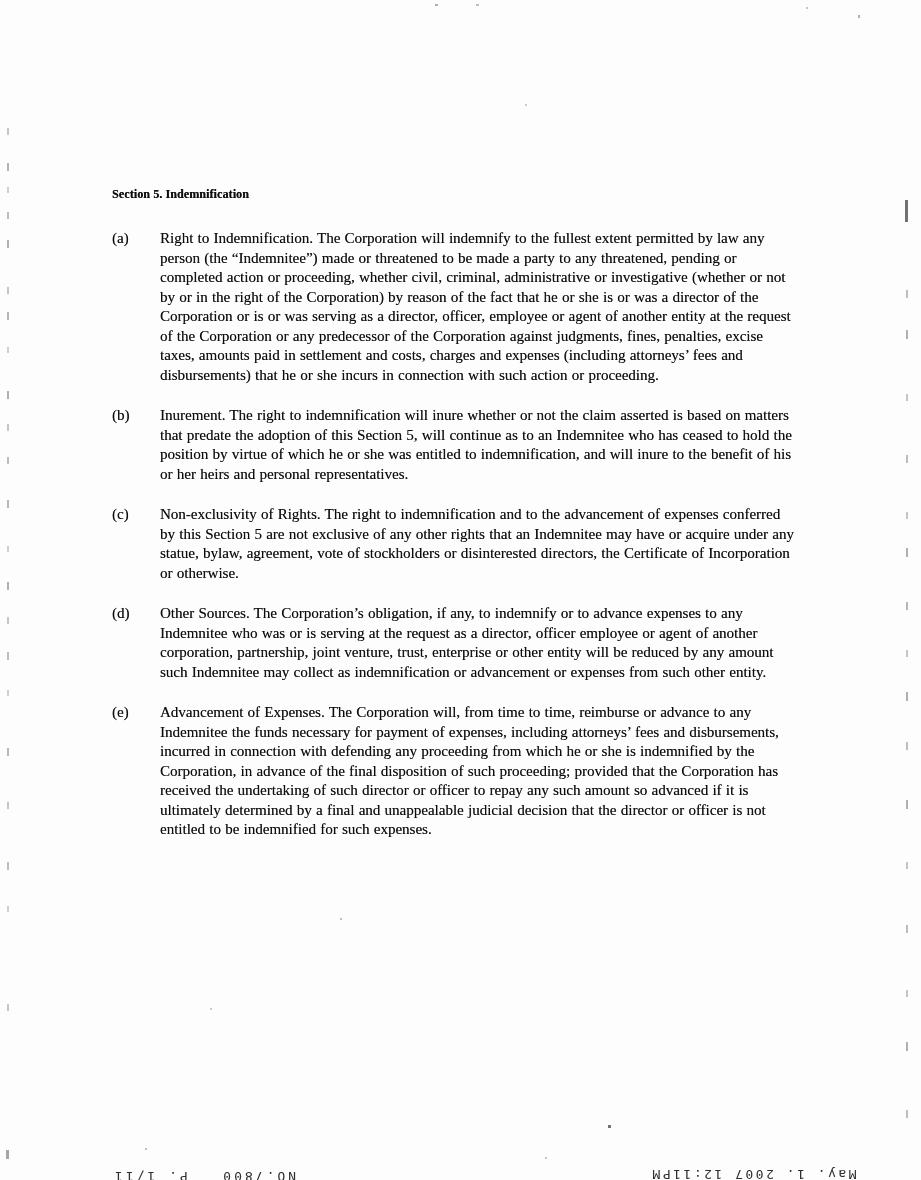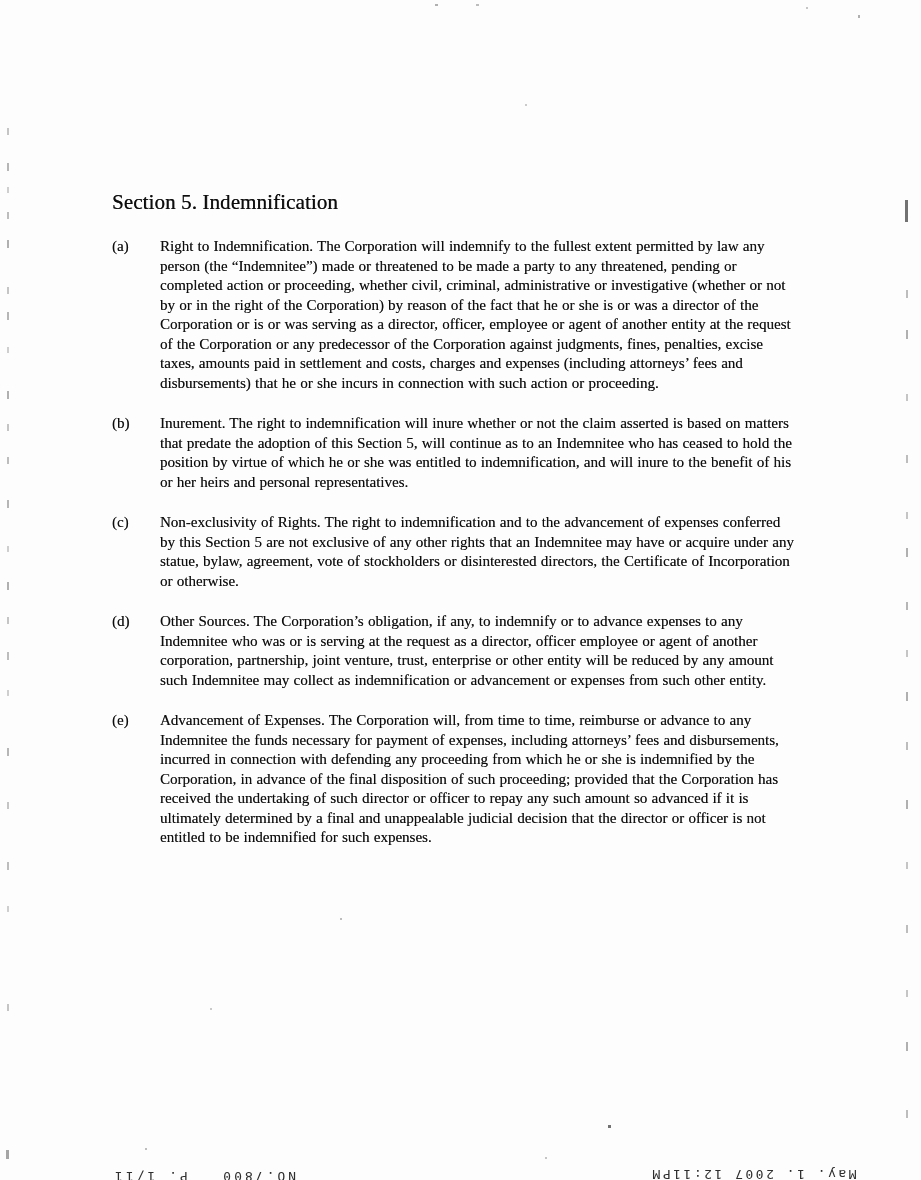--- a/index.html
+++ b/index.html
@@ -16,24 +16,24 @@
     font-family: "Liberation Serif", serif;
     color: #0d0d0d;
   }
   .doc {
     position: absolute;
     left: 112px;
     top: 184px;
     width: 684px;
   }
   .heading {
-    font-size: 21px;
-    font-weight: 400;
+    font-size: 12px;
+    font-weight: 700;
     line-height: 21px;
-    margin: 8px 0 24px 0;
+    margin: 0 0 24px 0;
     letter-spacing: 0.1px;
     text-shadow: 0.3px 0 0 rgba(0,0,0,0.75);
   }
   .para {
     display: flex;
     align-items: flex-start;
     margin: 0 0 21px 0;
   }
   .plabel {
     flex: 0 0 48px;

